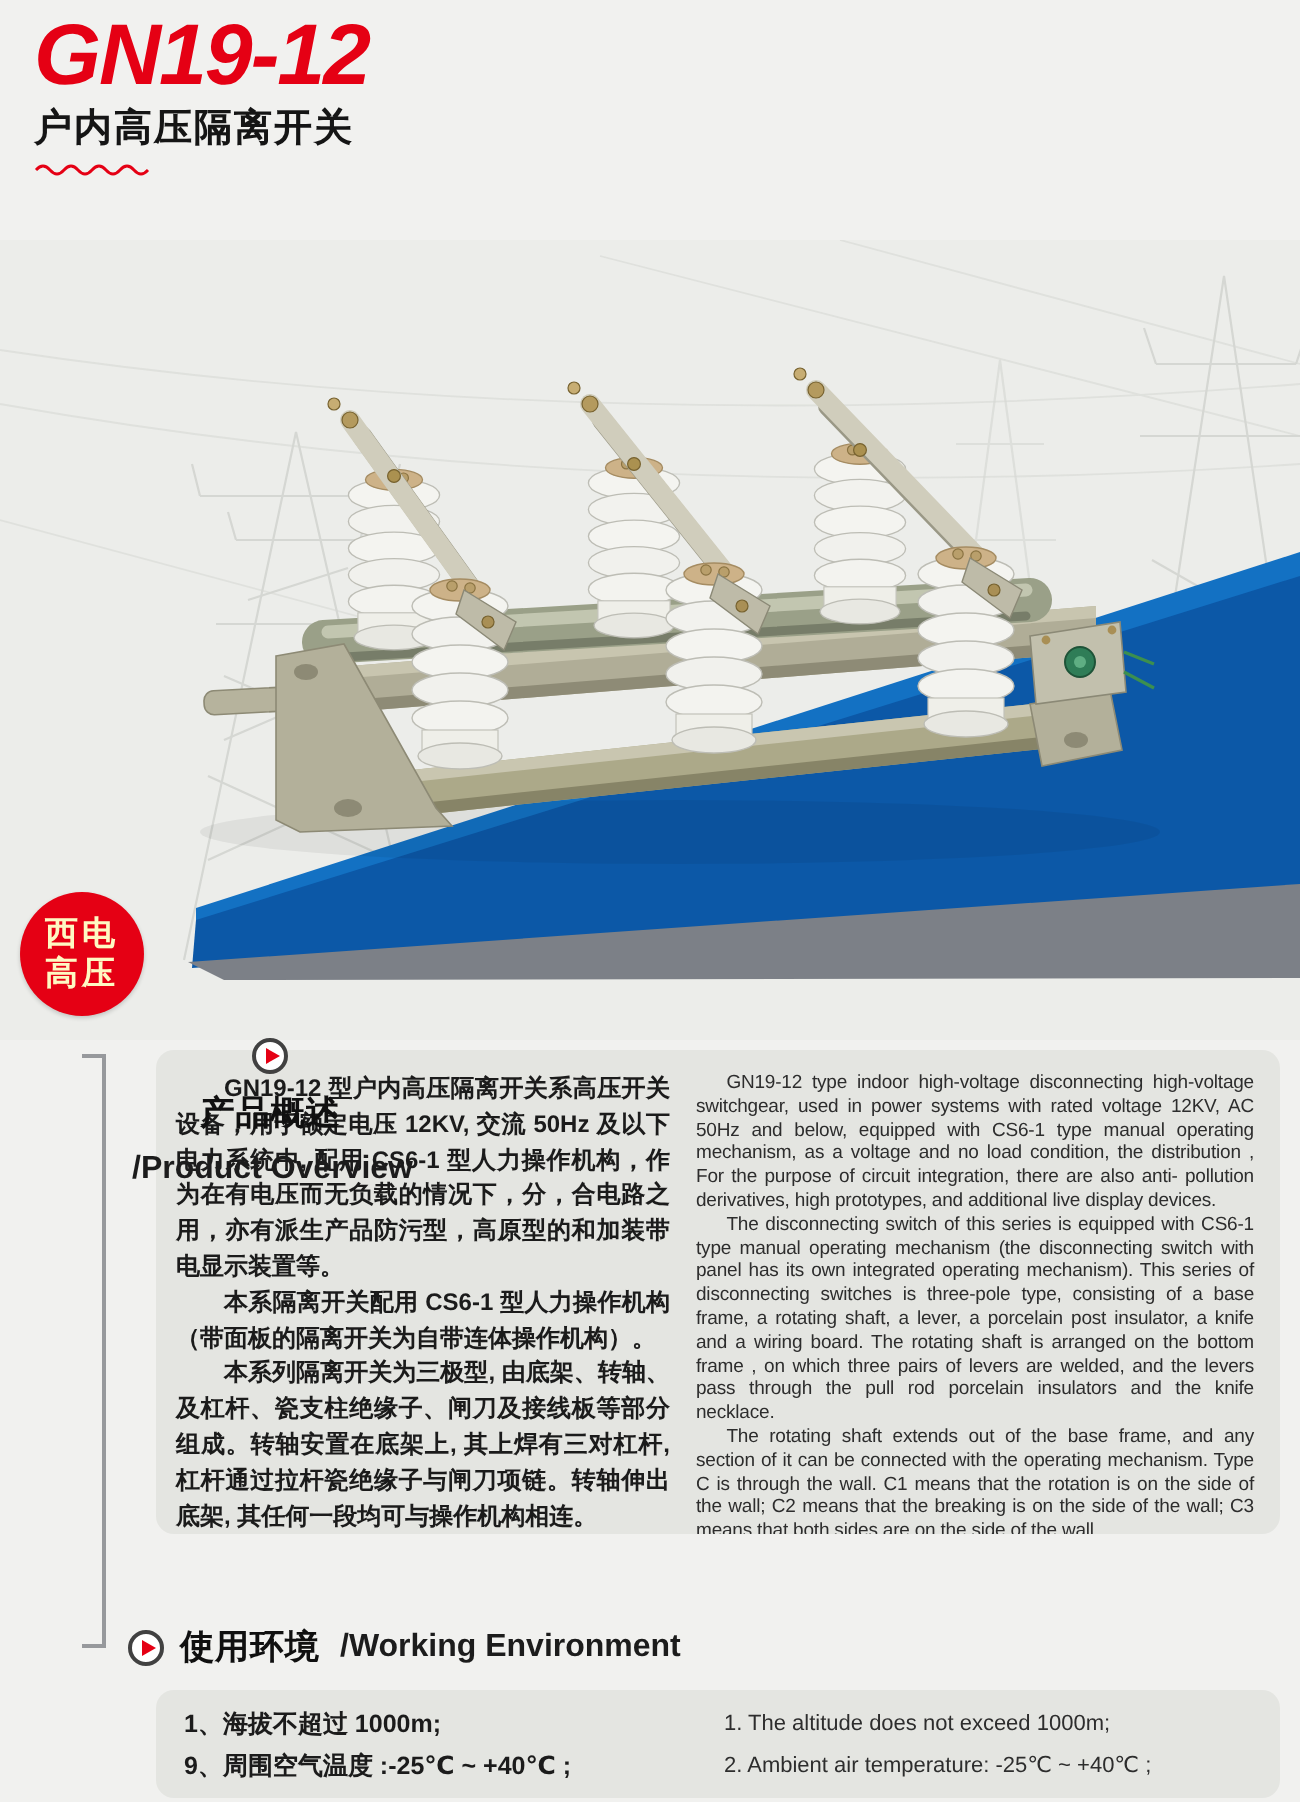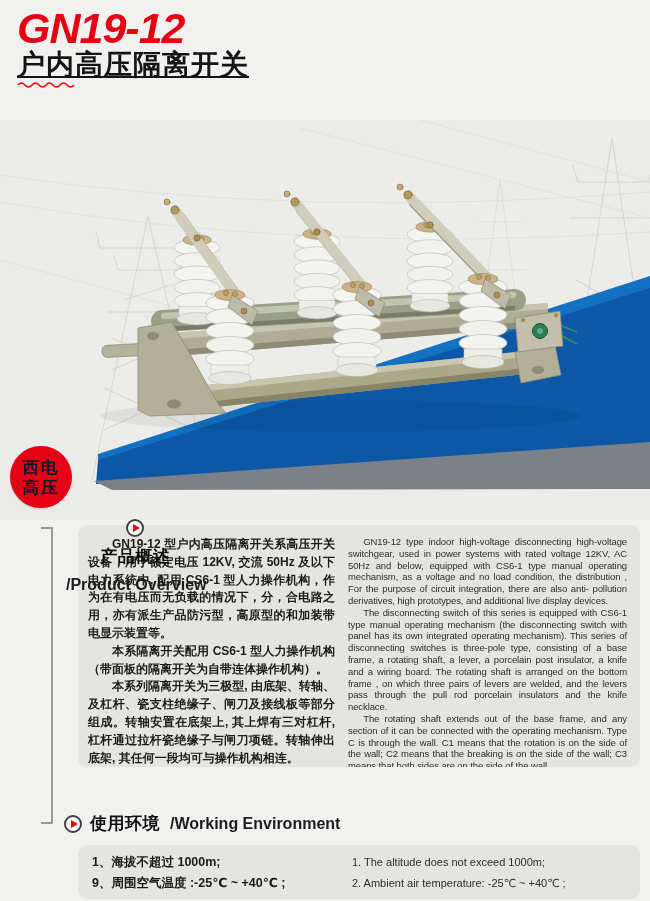--- a/index.html
+++ b/index.html
@@ -5,30 +5,30 @@
   html,body{margin:0;padding:0;}
   .page{
     position:relative;width:650px;height:901px;overflow:hidden;
     background:#f1f1ef;
     font-family:"Liberation Sans","DejaVu Sans",sans-serif;
   }
   
   .brand{position:absolute;left:17px;top:6px;z-index:5;}
   .model{font-size:43px;line-height:44px;font-weight:800;font-style:italic;
          color:#e50014;letter-spacing:-1px;}
-  .title-zh{font-size:28px;line-height:27px;font-weight:900;color:#151515;letter-spacing:1px;margin-top:1px;text-decoration:underline;}
+  .title-zh{font-size:19px;line-height:27px;font-weight:900;color:#151515;letter-spacing:1px;margin-top:1px;}
   .sub-en{font-size:14px;line-height:16px;font-weight:500;color:#8d8d8b;letter-spacing:.4px;margin-top:4px;}
   .wavy{margin-top:3px;display:block;}
   
   .photo-svg{position:absolute;left:0;top:120px;width:650px;height:400px;display:block;}
   
   .badge{position:absolute;left:10px;top:446px;width:62px;height:62px;border-radius:50%;
          background:#e50014;z-index:6;display:flex;flex-direction:column;align-items:center;
          justify-content:center;box-shadow:0 1px 2px rgba(0,0,0,.18);}
-  .badge span{color:#0f172a;font-size:16.5px;line-height:20px;font-weight:800;letter-spacing:2px;}
+  .badge span{color:#fef9c3;font-size:16.5px;line-height:20px;font-weight:800;letter-spacing:2px;}
   
   .bracket-v{position:absolute;left:51px;top:527px;width:1.5px;height:296px;background:#97999c;}
   .bracket-h{position:absolute;left:41px;width:12px;height:1.5px;background:#97999c;}
   
   .sec-head{position:absolute;left:64px;display:flex;align-items:center;gap:8px;z-index:4;}
   .play{width:18px;height:18px;border-radius:50%;background:#ffffff;border:2px solid #414141;
         display:flex;align-items:center;justify-content:center;box-sizing:border-box;}
   .play i{display:block;width:0;height:0;border-left:7px solid #e50014;
           border-top:4.5px solid transparent;border-bottom:4.5px solid transparent;margin-left:2px;}
   .sec-title-zh{font-size:17px;font-weight:800;color:#101010;letter-spacing:.5px;}
@@ -36,21 +36,21 @@
   
   .box{position:absolute;left:78px;width:562px;background:#e4e5e1;border-radius:9px;
        box-sizing:border-box;overflow:hidden;}
   .box1{top:525px;height:242px;padding:11px 13px 8px 10px;display:flex;gap:13px;}
   .col-zh{width:247px;flex:none;}
   .col-en{flex:1;}
   .col-zh p{margin:0;font-size:12px;line-height:17.8px;font-weight:600;color:#1b1b1b;
             text-align:justify;text-indent:2em;}
   .col-en p{margin:0;font-size:9.5px;line-height:11.8px;font-weight:500;color:#2d2d2d;
             text-align:justify;text-indent:1.6em;letter-spacing:-.1px;}
-  .box2{top:845px;height:54px;padding:7px 13px 6px 14px;display:flex;gap:13px;}
+  .box2{top:845px;height:54px;padding:7px 13px 6px 14px;display:flex;gap:23px;}
   .box2 .col-zh div{font-size:12.5px;line-height:21px;font-weight:600;color:#1b1b1b;}
   .box2 .col-en div{font-size:11px;line-height:21px;font-weight:500;color:#2d2d2d;}
 </style>
 </head>
 <body>
 
 <div class="page">
 
   <div class="brand">
     <div class="model">GN19-12</div>

